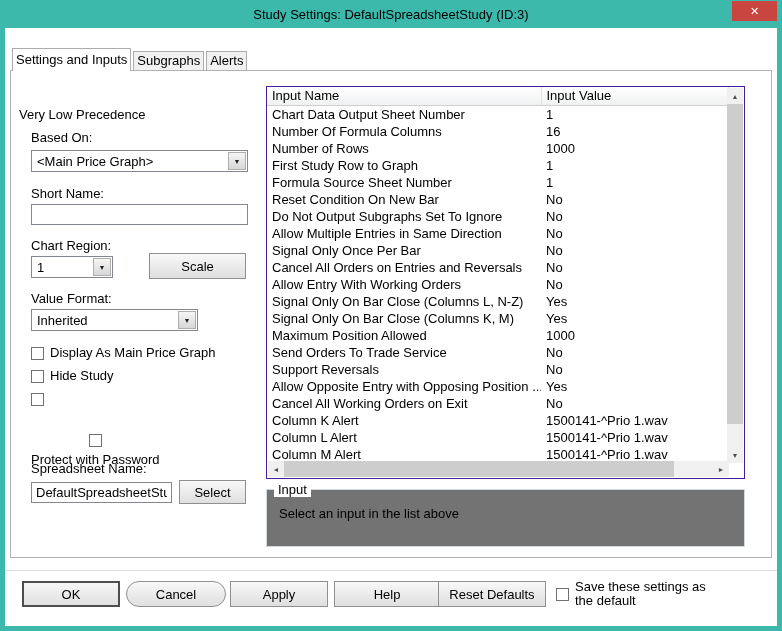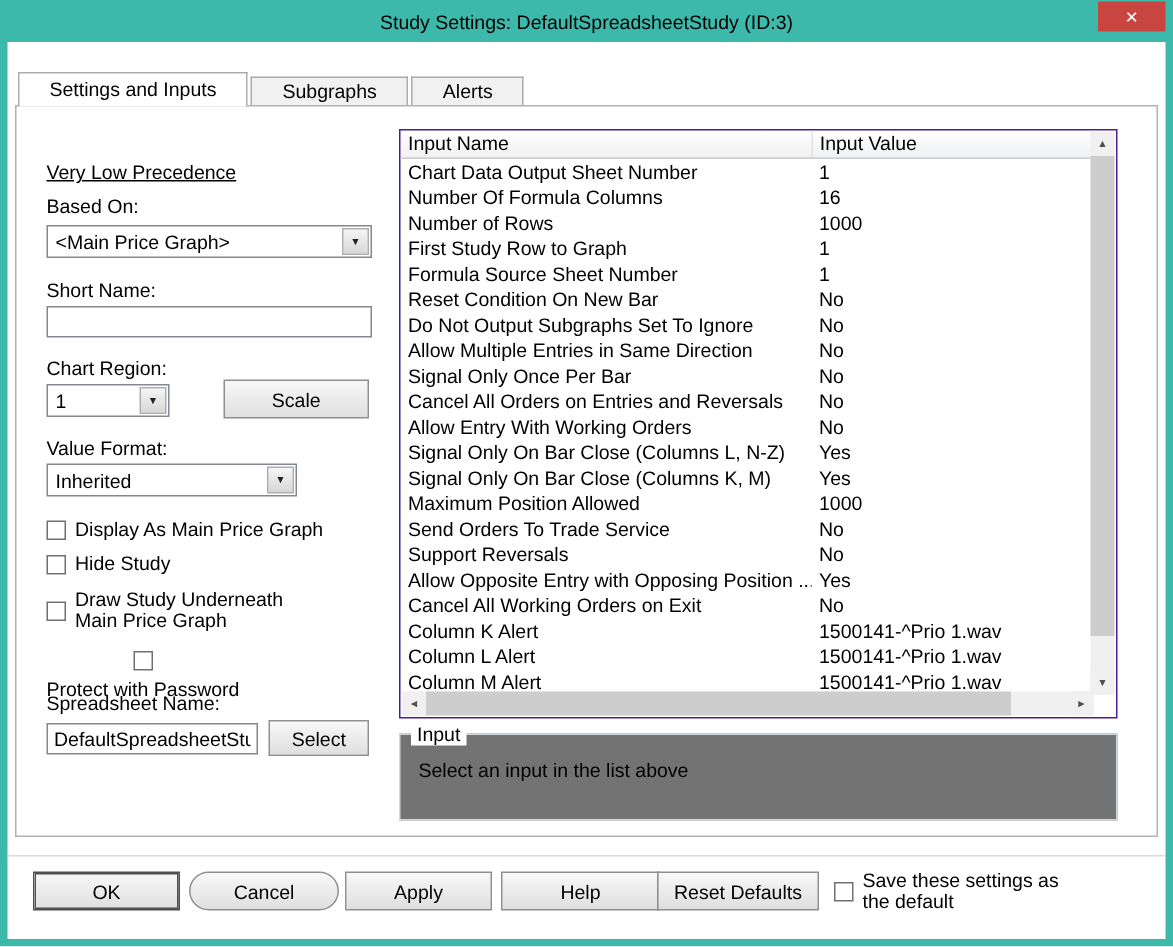--- a/index.html
+++ b/index.html
@@ -8,21 +8,21 @@
 
   .window { position:absolute; inset:0; background:#3CB9AB; }
   .titlebar { position:absolute; left:0; top:0; width:782px; height:28px; display:flex; align-items:center; justify-content:center; }
   .title { font-size:13px; color:#000; }
   .close-btn { position:absolute; top:1px; right:5px; width:45px; height:20px; background:#C8463F; color:#fff; display:flex; align-items:center; justify-content:center; font-size:11px; cursor:default; }
 
   .client { position:absolute; left:5px; top:28px; width:772px; height:598px; background:#fff; }
 
   
   .tabs { position:absolute; left:7px; top:20px; height:23px; display:flex; align-items:flex-end; z-index:3; }
-  .tab { height:19px; line-height:18px; padding:0 20px; background:#f1f1f1; border:1px solid #acacac; border-bottom:none; margin-right:2px; margin-bottom:1px; cursor:default; white-space:nowrap; }
+  .tab { height:19px; line-height:18px; padding:0 3px; background:#f1f1f1; border:1px solid #acacac; border-bottom:none; margin-right:2px; margin-bottom:1px; cursor:default; white-space:nowrap; }
   .tab.active { height:23px; line-height:21px; background:#fff; margin-bottom:0; }
   .tabbox { position:absolute; left:5px; top:42px; width:762px; height:488px; border:1px solid #b2b2b2; background:#fff; z-index:1; }
 
   .lbl { position:absolute; white-space:nowrap; line-height:15px; }
 
   
   .combo { position:absolute; height:22px; background:#fff; border:1px solid #828790; cursor:default; }
   .combo-value { position:absolute; left:5px; top:3px; white-space:nowrap; overflow:hidden; right:20px; }
   .combo-arrow { position:absolute; top:1px; right:1px; bottom:1px; width:18px; background:linear-gradient(#f5f5f5,#d7d7d7); border:1px solid #aeaeae; display:flex; align-items:center; justify-content:center; font-size:7px; color:#222; }
 
@@ -74,21 +74,21 @@
   <div class="client">
 
     <div class="tabs">
       <div class="tab active">Settings and Inputs</div>
       <div class="tab">Subgraphs</div>
       <div class="tab">Alerts</div>
     </div>
 
     <div class="tabbox">
 
-      <div class="lbl" style="left:20px;top:36px;text-decoration:underline;">Very Low Precedence</div>
+      <div class="lbl" style="left:8px;top:36px;">Very Low Precedence</div>
 
       <div class="lbl" style="left:20px;top:59px;">Based On:</div>
       <div class="combo" style="left:20px;top:79px;width:217px;">
         <span class="combo-value">&lt;Main Price Graph&gt;</span>
         <span class="combo-arrow">▼</span>
       </div>
 
       <div class="lbl" style="left:20px;top:115px;">Short Name:</div>
       <input class="textbox" style="left: 20px; top: 133px; width: 217px; height: 21px;" value="">
 
@@ -108,21 +108,20 @@
       <label class="checkrow" style="left:20px;top:275px;">
         <span class="checkbox"></span>
         <span class="checklabel">Display As Main Price Graph</span>
       </label>
       <label class="checkrow" style="left:20px;top:298px;">
         <span class="checkbox"></span>
         <span class="checklabel">Hide Study</span>
       </label>
       <label class="checkrow" style="left:20px;top:322px;">
         <span class="checkbox"></span>
-        <span class="checklabel w150">Draw Study Underneath Main Price Graph</span>
       </label>
       <label class="checkrow" style="left:20px;top:363px;flex-direction:column;">
         <span class="checkbox"></span>
         <span class="checklabel">Protect with Password</span>
       </label>
 
       <div class="lbl" style="left:20px;top:390px;">Spreadsheet Name:</div>
       <input class="textbox" style="left: 20px; top: 411px; width: 141px; height: 21px;" value="DefaultSpreadsheetStudy">
       <div class="btn" style="left:168px;top:409px;width:67px;height:24px;">Select</div>
 

